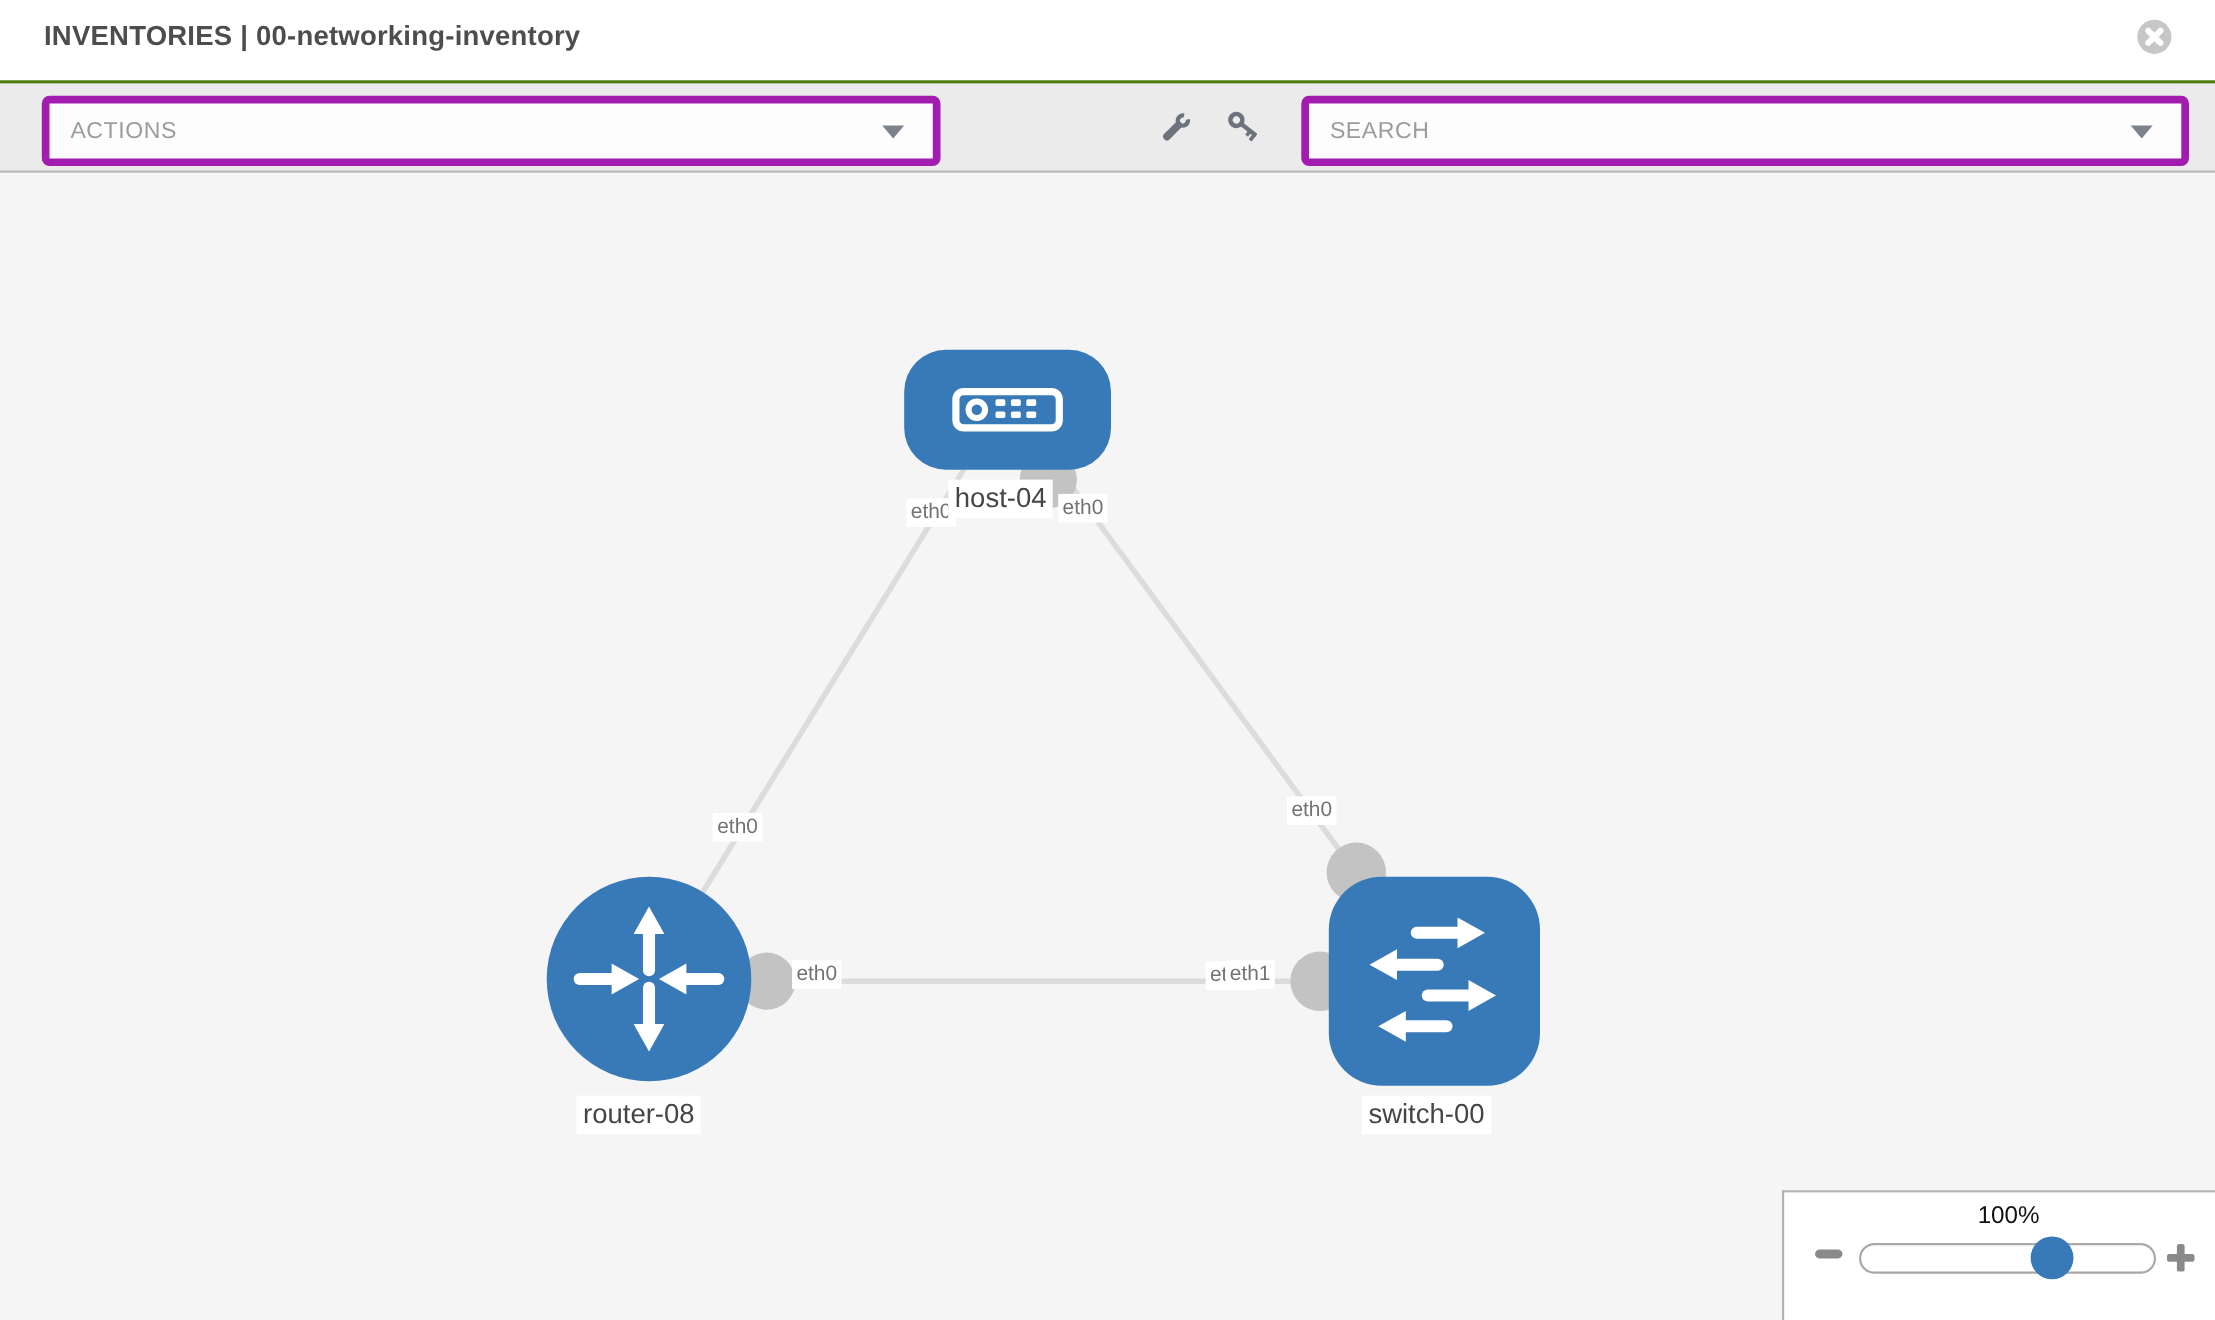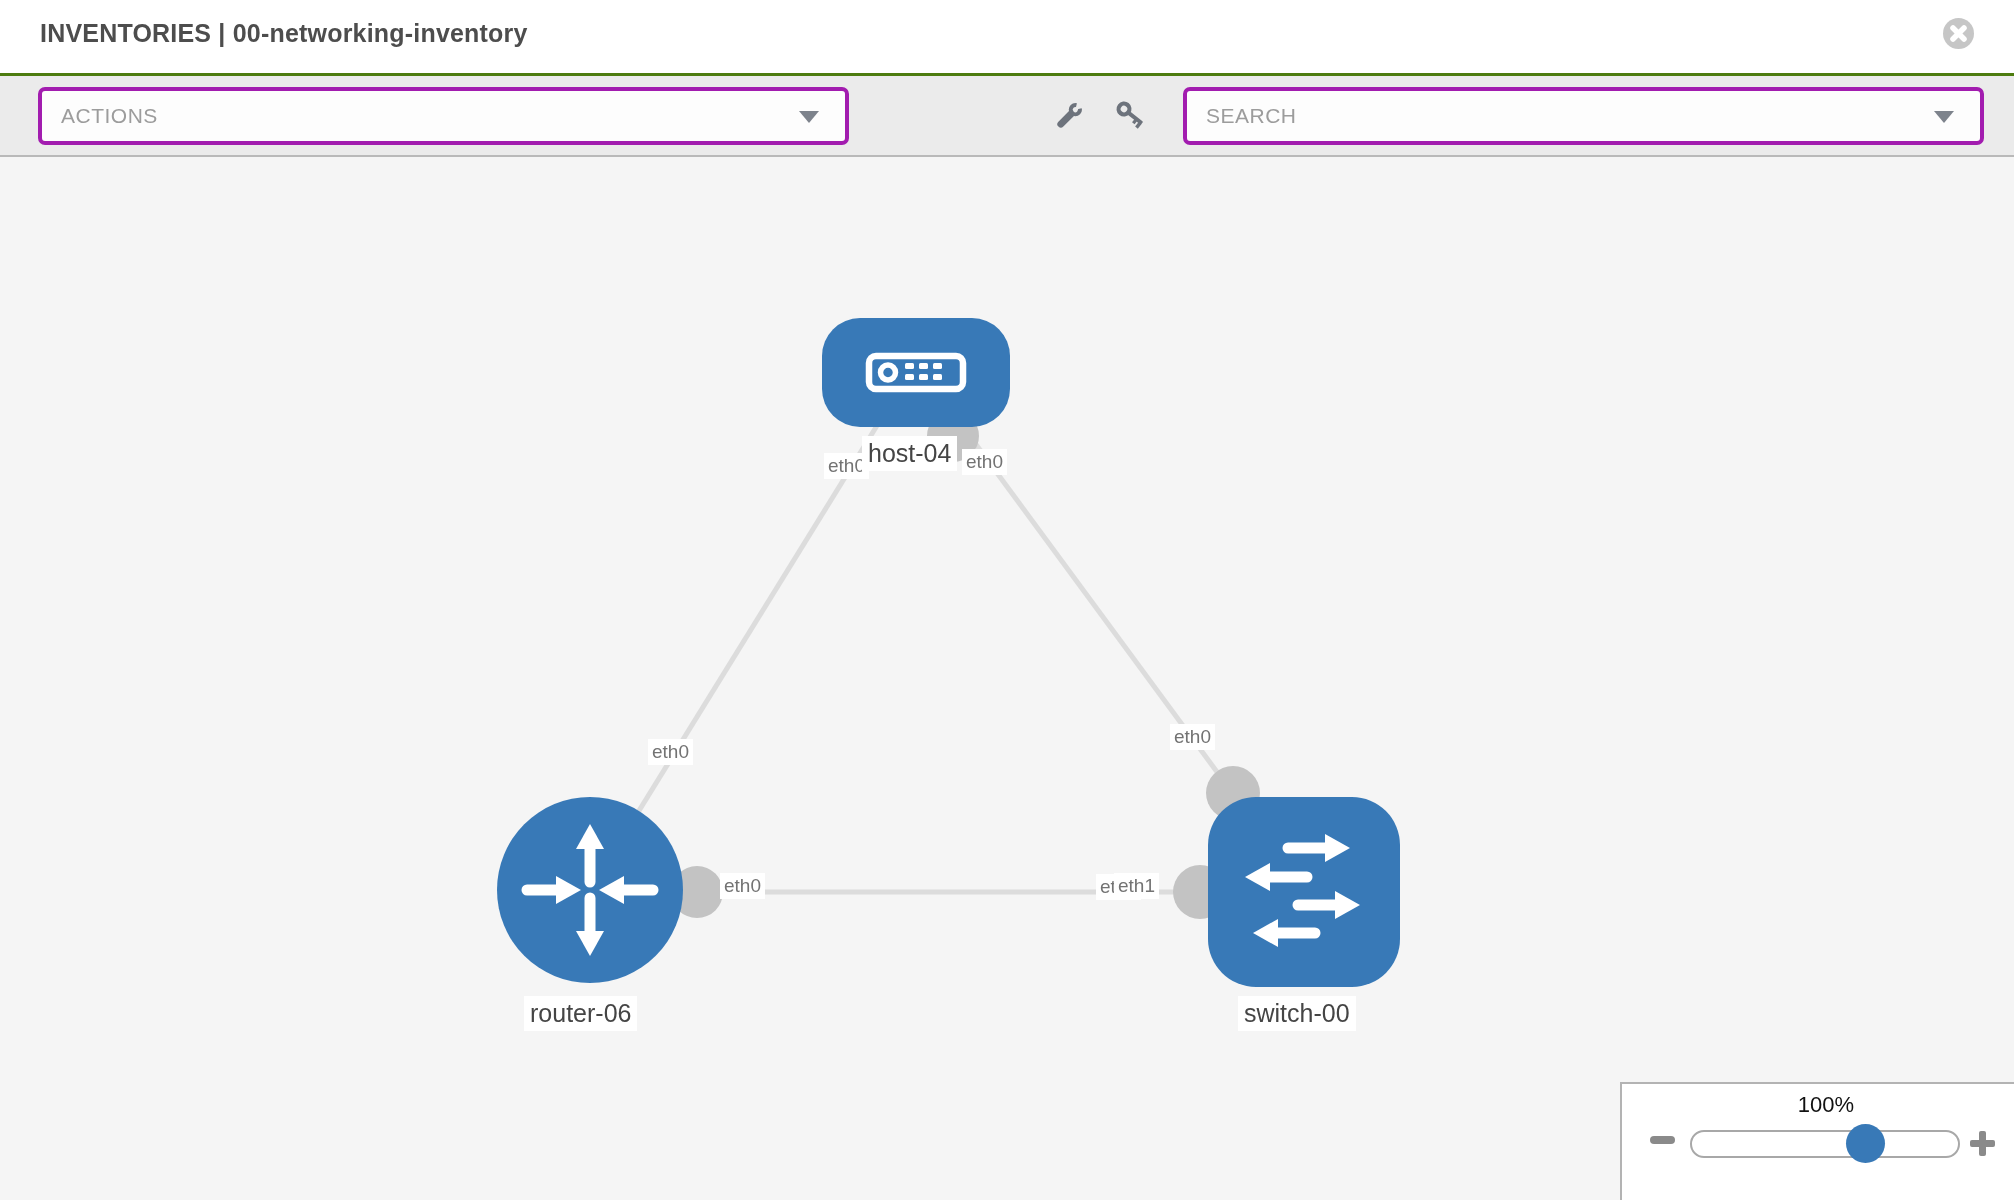--- a/index.html
+++ b/index.html
@@ -20,21 +20,21 @@
     position:absolute;left:1943px;top:18px;width:31px;height:31px;border-radius:50%;
     background:#c6c6c6;cursor:pointer;
   }
   
   #toolbar{
     position:absolute;left:0;top:76px;width:2014px;height:79px;background:#ebebeb;
     border-bottom:2px solid #b9b9b9;z-index:30;
   }
   .select-box{
     position:absolute;top:11px;height:50px;background:#fdfdfd;
-    border:4px solid #a21caf;border-radius:7px;cursor:pointer;
+    border:7px solid #a21caf;border-radius:7px;cursor:pointer;
   }
   .select-box .sel-label{
     position:absolute;left:19px;top:13px;font-size:21px;color:#9c9c9c;letter-spacing:0.5px;
   }
   .caret{
     position:absolute;right:26px;top:20px;width:0;height:0;
     border-left:10px solid transparent;border-right:10px solid transparent;
     border-top:12px solid #7d838c;
   }
   #actions-box{left:38px;width:803px;}
@@ -135,21 +135,21 @@
       </g>
     </g>
   </svg>
 
   <div class="chip if-label" style="left:824px;top:453px;">eth0</div>
   <div class="chip node-label" style="left:862px;top:436px;">host-04</div>
   <div class="chip if-label" style="left:962px;top:449px;">eth0</div>
 
   <div class="chip if-label" style="left:648px;top:739px;">eth0</div>
   <div class="chip if-label" style="left:720px;top:873px;">eth0</div>
-  <div class="chip node-label" style="left:524px;top:996px;">router-06</div>
+  <div class="chip node-label" style="left:524px;top:996px;">router-08</div>
 
   <div class="chip if-label" style="left:1170px;top:724px;">eth0</div>
   <div class="chip if-label" style="left:1096px;top:874px;">eth0</div>
   <div class="chip if-label" style="left:1114px;top:873px;">eth1</div>
   <div class="chip node-label" style="left:1238px;top:996px;">switch-00</div>
 
   <div id="header">
     <div id="page-title">INVENTORIES | 00-networking-inventory</div>
     <div id="close-btn">
       <svg width="31" height="31" viewBox="0 0 31 31">

